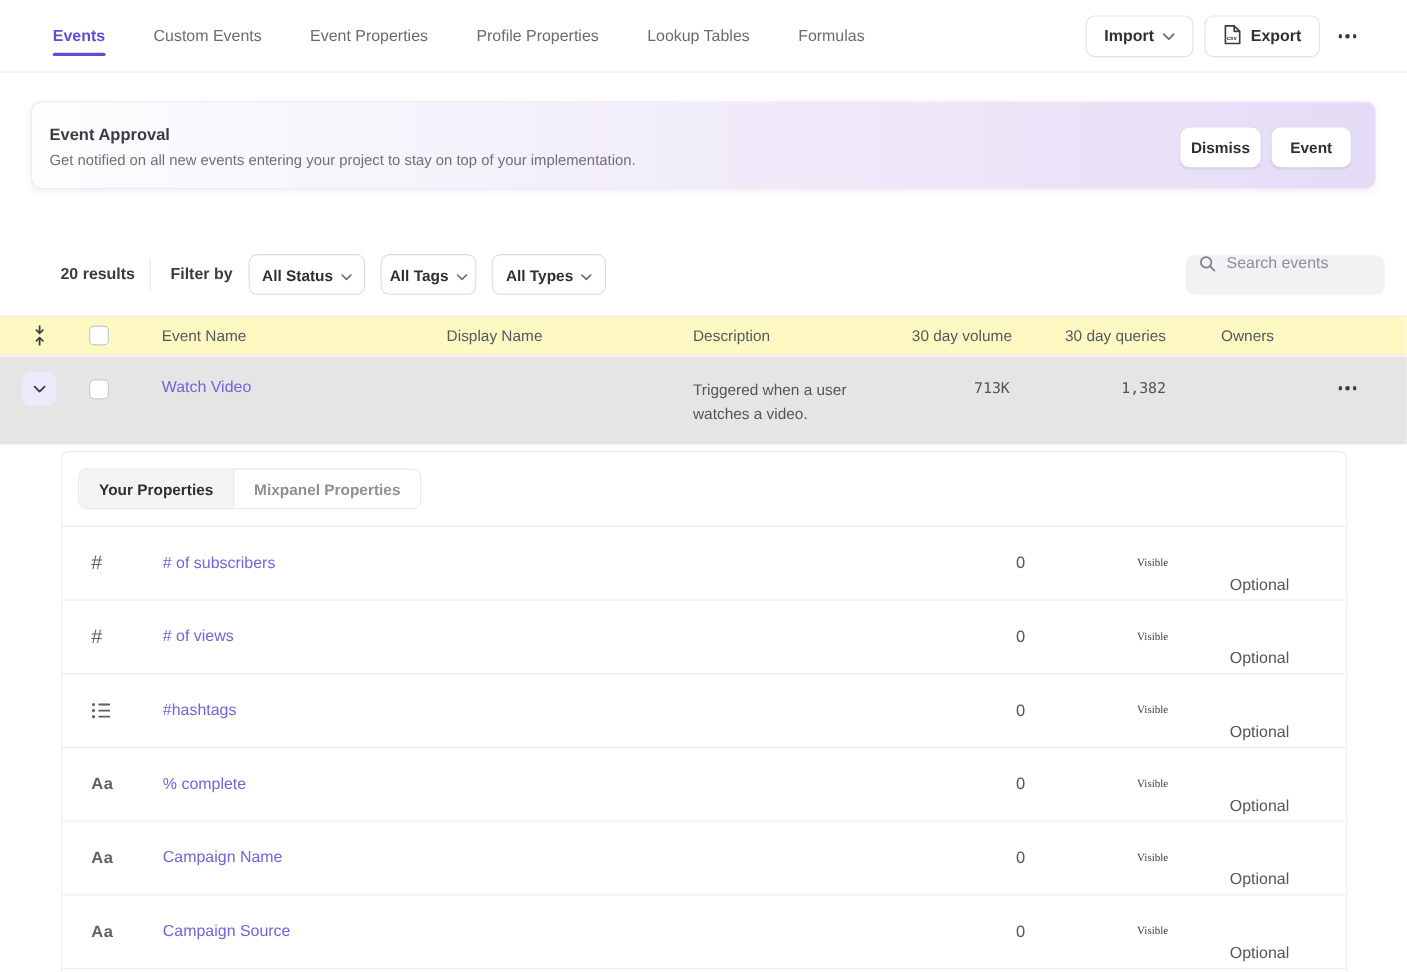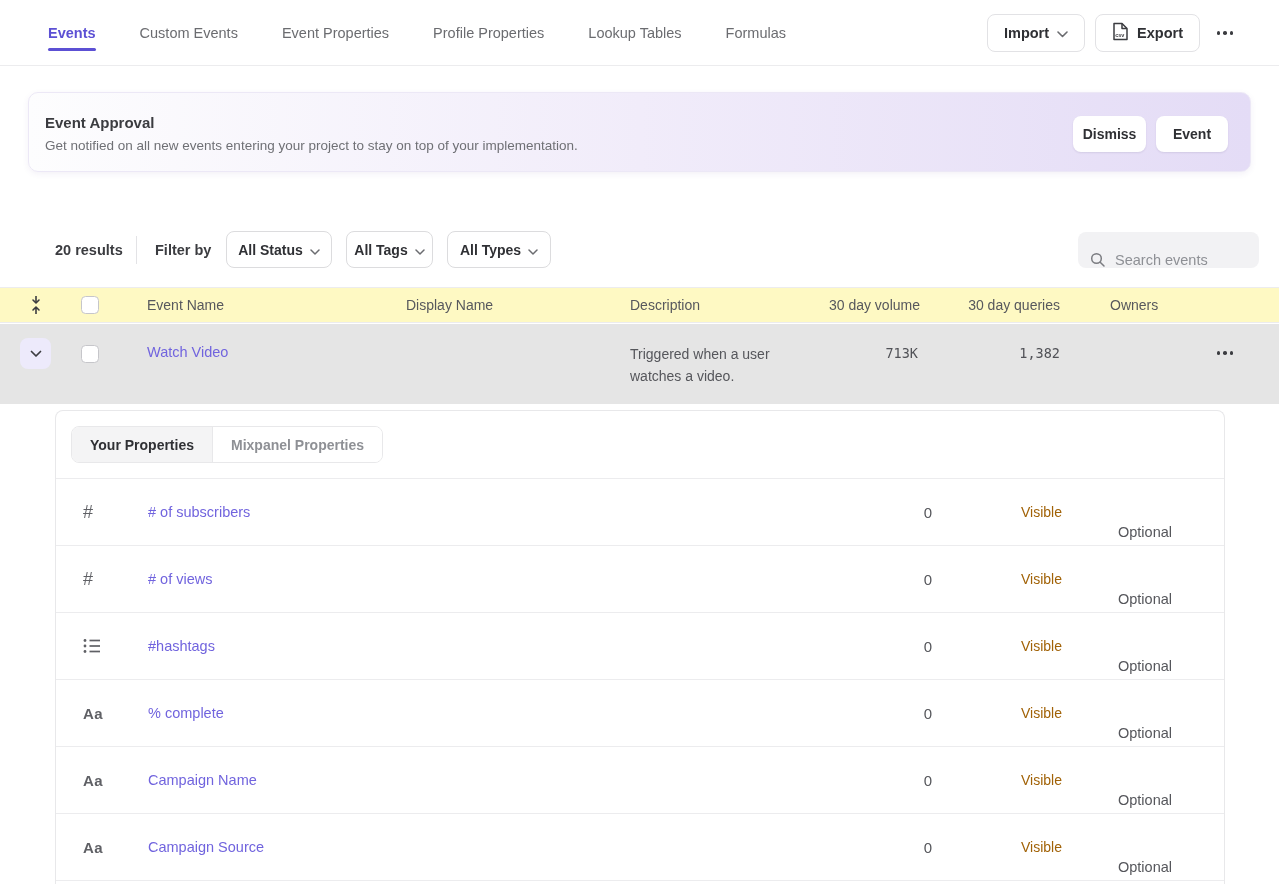--- a/index.html
+++ b/index.html
@@ -28,21 +28,21 @@
   .enable-btn { left:1127px; width:72px; }
 
   
   .results-count { position:absolute; left:55px; top:242px; font-size:14.5px; font-weight:700; color:#3b3c40; }
   .toolbar-divider { position:absolute; left:136px; top:236px; width:1px; height:28px; background:#e3e3e6; }
   .filter-by { position:absolute; left:155px; top:242px; font-size:14.5px; font-weight:700; color:#3b3c40; }
   .dropdown { position:absolute; top:231px; height:37px; display:flex; align-items:center; justify-content:center; gap:7px; background:#fff; border:1px solid #dcdcde; border-radius:8px; font-size:14px; font-weight:700; color:#2f3034; cursor:pointer; }
   .dd-status { left:226px; width:106px; }
   .dd-tags { left:346px; width:87px; }
   .dd-types { left:447px; width:104px; }
-  .search-box { position:absolute; left:1078px; top:232px; width:181px; height:36px; background:#f2f2f4; border-radius:8px; display:flex; align-items:flex-end; padding:0 12px; gap:9px; }
+  .search-box { position:absolute; left:1078px; top:232px; width:181px; height:36px; background:#f2f2f4; border-radius:8px; display:flex; align-items:flex-start; padding:0 12px; gap:9px; }
   .search-box input { border:none; outline:none; background:transparent; font-size:14.5px; color:#3b3c40; width:130px; font-family:"Liberation Sans", sans-serif; }
   .search-box input::placeholder { color:#8e9095; }
 
   
   .table-header { position:absolute; left:0; top:287px; width:1279px; height:36px; background:#fef9c3; border-top:1px solid #ececee; border-bottom:1px solid #ececee; font-size:14px; color:#57585d; }
   .th { position:absolute; top:0; line-height:34px; white-space:nowrap; }
   .col-event { left:147px; }  .col-display { left:406px; }  .col-desc { left:630px; }
   .col-volume { right:359px; } .col-queries { right:219px; } .col-owners { left:1110px; }
   .collapse-toggle { position:absolute; left:27px; top:8px; width:18px; height:20px; display:flex; align-items:center; justify-content:center; cursor:pointer; background:transparent; border:none; }
   .checkbox { position:absolute; width:18px; height:18px; border:1.5px solid #c6c6ca; border-radius:4.5px; background:#fff; cursor:pointer; }
@@ -65,21 +65,21 @@
   .seg-tab.active { background:#f4f4f5; color:#2f3034; font-weight:700; }
   .seg-tab.inactive { background:#fff; color:#8e9095; font-weight:600; border-left:1px solid #e8e8ea; }
   .card-divider { position:absolute; left:0; top:67px; width:100%; height:1px; background:#ececee; }
   .prop-rows { position:absolute; left:0; top:68px; width:100%; }
   .prop-row { position:relative; height:67px; border-bottom:1px solid #ececee; }
   .p-icon { position:absolute; left:27px; top:50%; transform:translateY(-50%); width:30px; display:flex; align-items:center; justify-content:flex-start; color:#5f6065; }
   .glyph-number { font-size:18px; font-weight:400; }
   .glyph-text { font-size:15px; font-weight:600; letter-spacing:0.5px; }
   .p-name { position:absolute; left:92px; top:50%; transform:translateY(-50%); font-size:14.5px; color:#7164DE; cursor:pointer; }
   .p-count { position:absolute; right:292px; top:50%; transform:translateY(-50%); font-size:15px; color:#55565b; }
-  .p-vis { position:absolute; right:162px; top:50%; transform:translateY(-50%); font-size:14px; color:#a16207; }
+  .p-vis { position:absolute; right:162px; top:50%; transform:translateY(-50%); font-size:10px; color:#404040;font-family:Liberation Serif, serif; }
   .p-req { position:absolute; right:52px; top:50%; transform:translateY(-50%); font-size:14.5px; color:#55565b;margin-top:20px; }
 </style>
 </head>
 <body>
 
 <div class="page">
 
   <header class="topnav">
     <nav class="nav-tabs">
       <div class="nav-tab active">Events</div>

